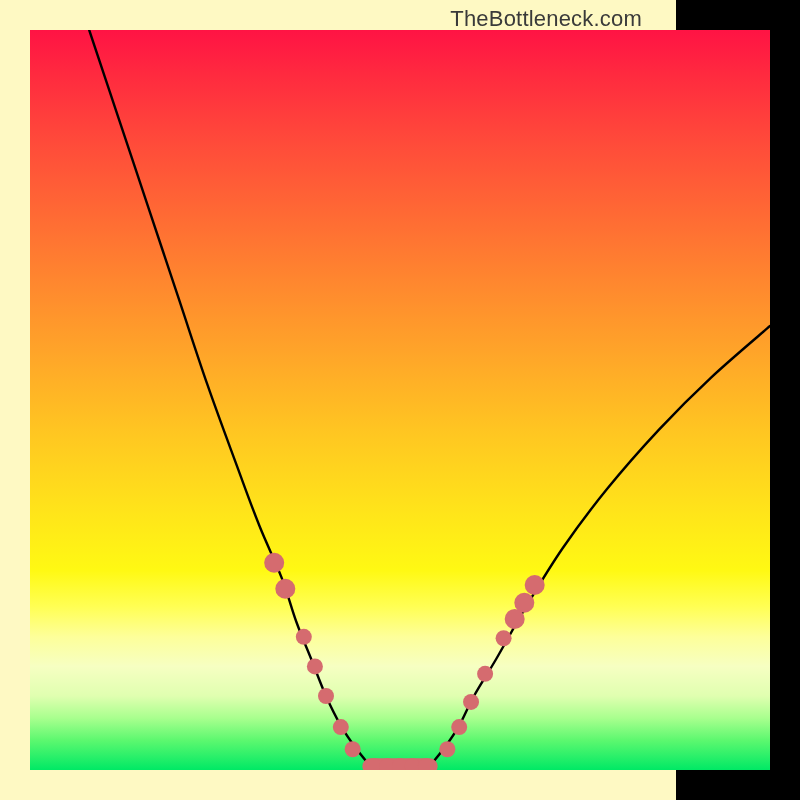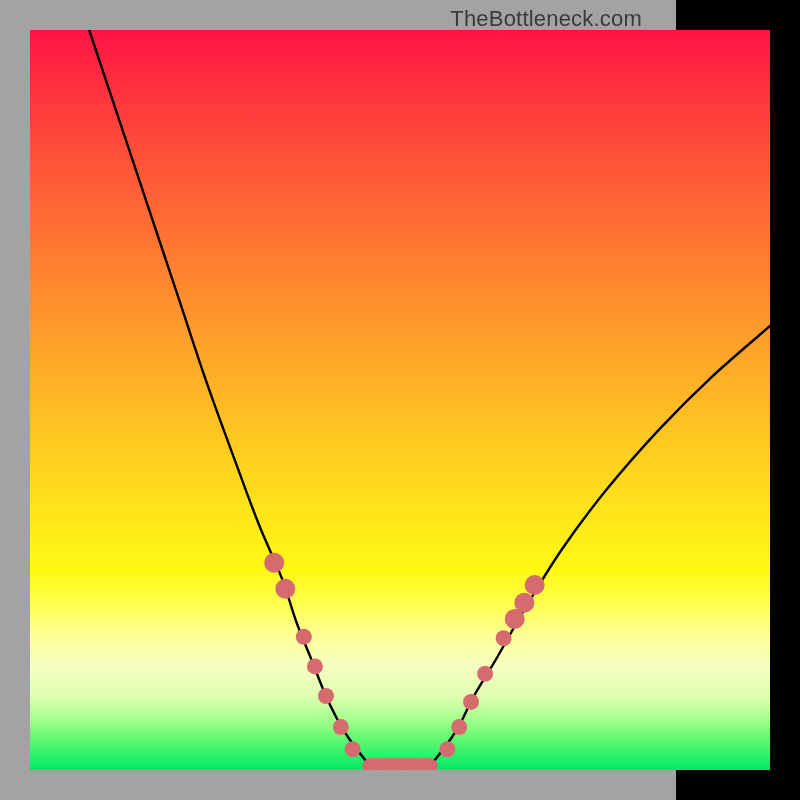--- a/index.html
+++ b/index.html
@@ -8,21 +8,21 @@
     width: 800px;
     height: 800px;
     overflow: hidden;
     background: #000;
     font-family: Arial, Helvetica, sans-serif;
   }
   .frame {
     position: relative;
     width: 676px;
     height: 800px;
-    background: #a3a3a3;
+    background: #fef9c3;
   }
   .plot-area {
     position: absolute;
     left: 30px;
     top: 30px;
     width: 740px;
     height: 740px;
     background: linear-gradient(to bottom,
       #ff1344 0%,
       #ff2a3f 6%,

